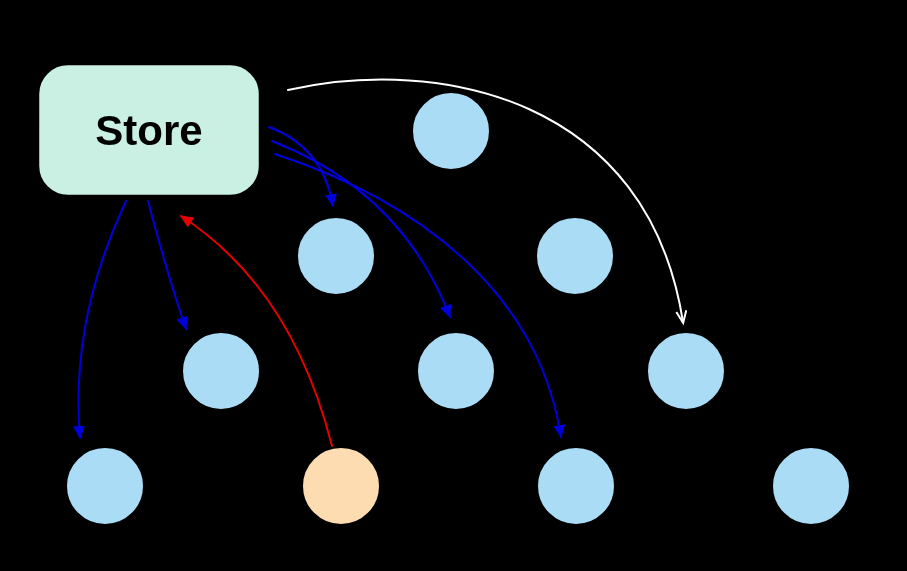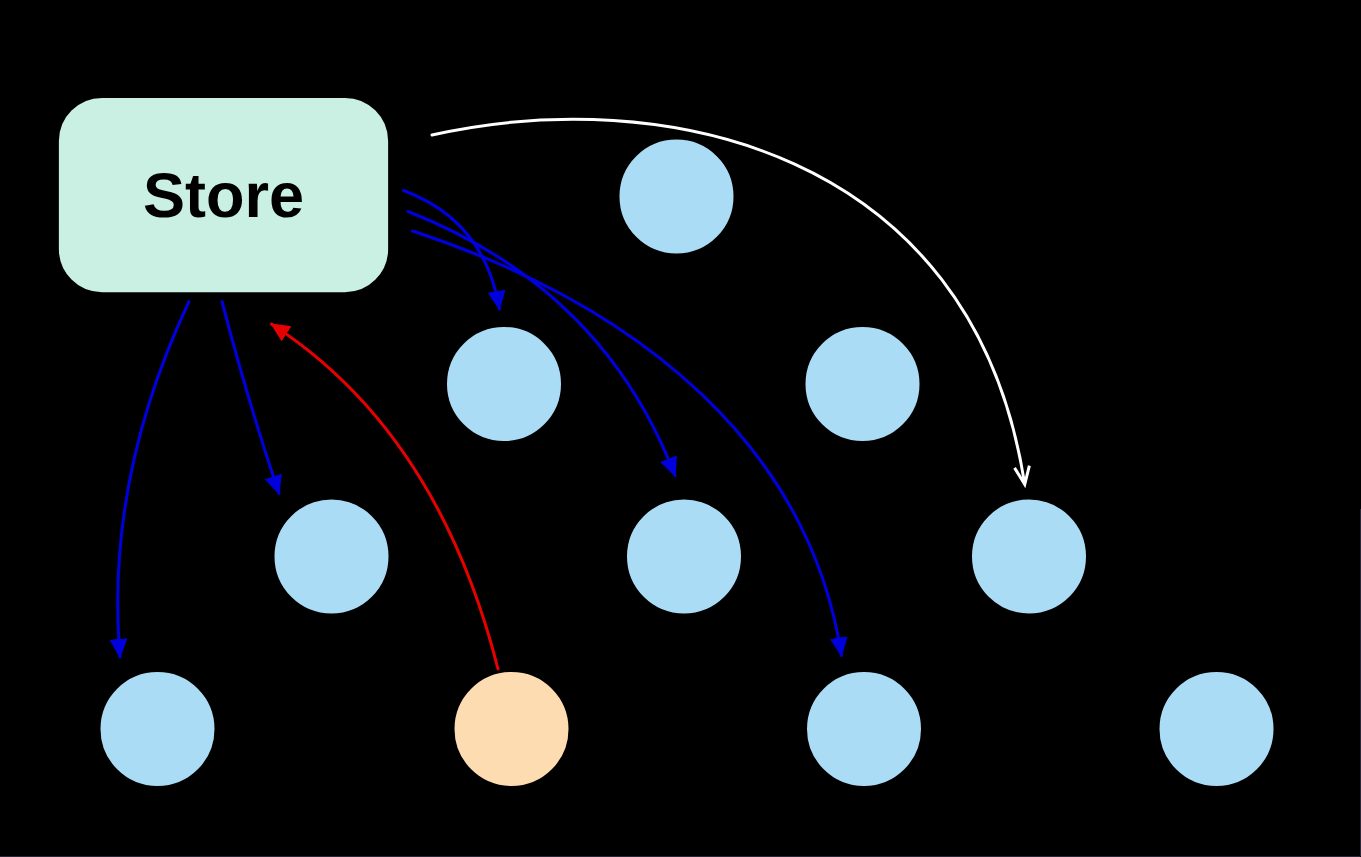--- a/index.html
+++ b/index.html
@@ -4,21 +4,21 @@
 <style>
   html, body {
     margin: 0;
     padding: 0;
     background: #000000;
   }
   .canvas {
     position: relative;
     width: 907px;
     height: 571px;
-    background: #c4b5fd;
+    background: #5eead4;
     overflow: hidden;
   }
   svg {
     display: block;
   }
   .store-label {
     font-family: "Liberation Sans", sans-serif;
     font-weight: bold;
   }
 </style>

